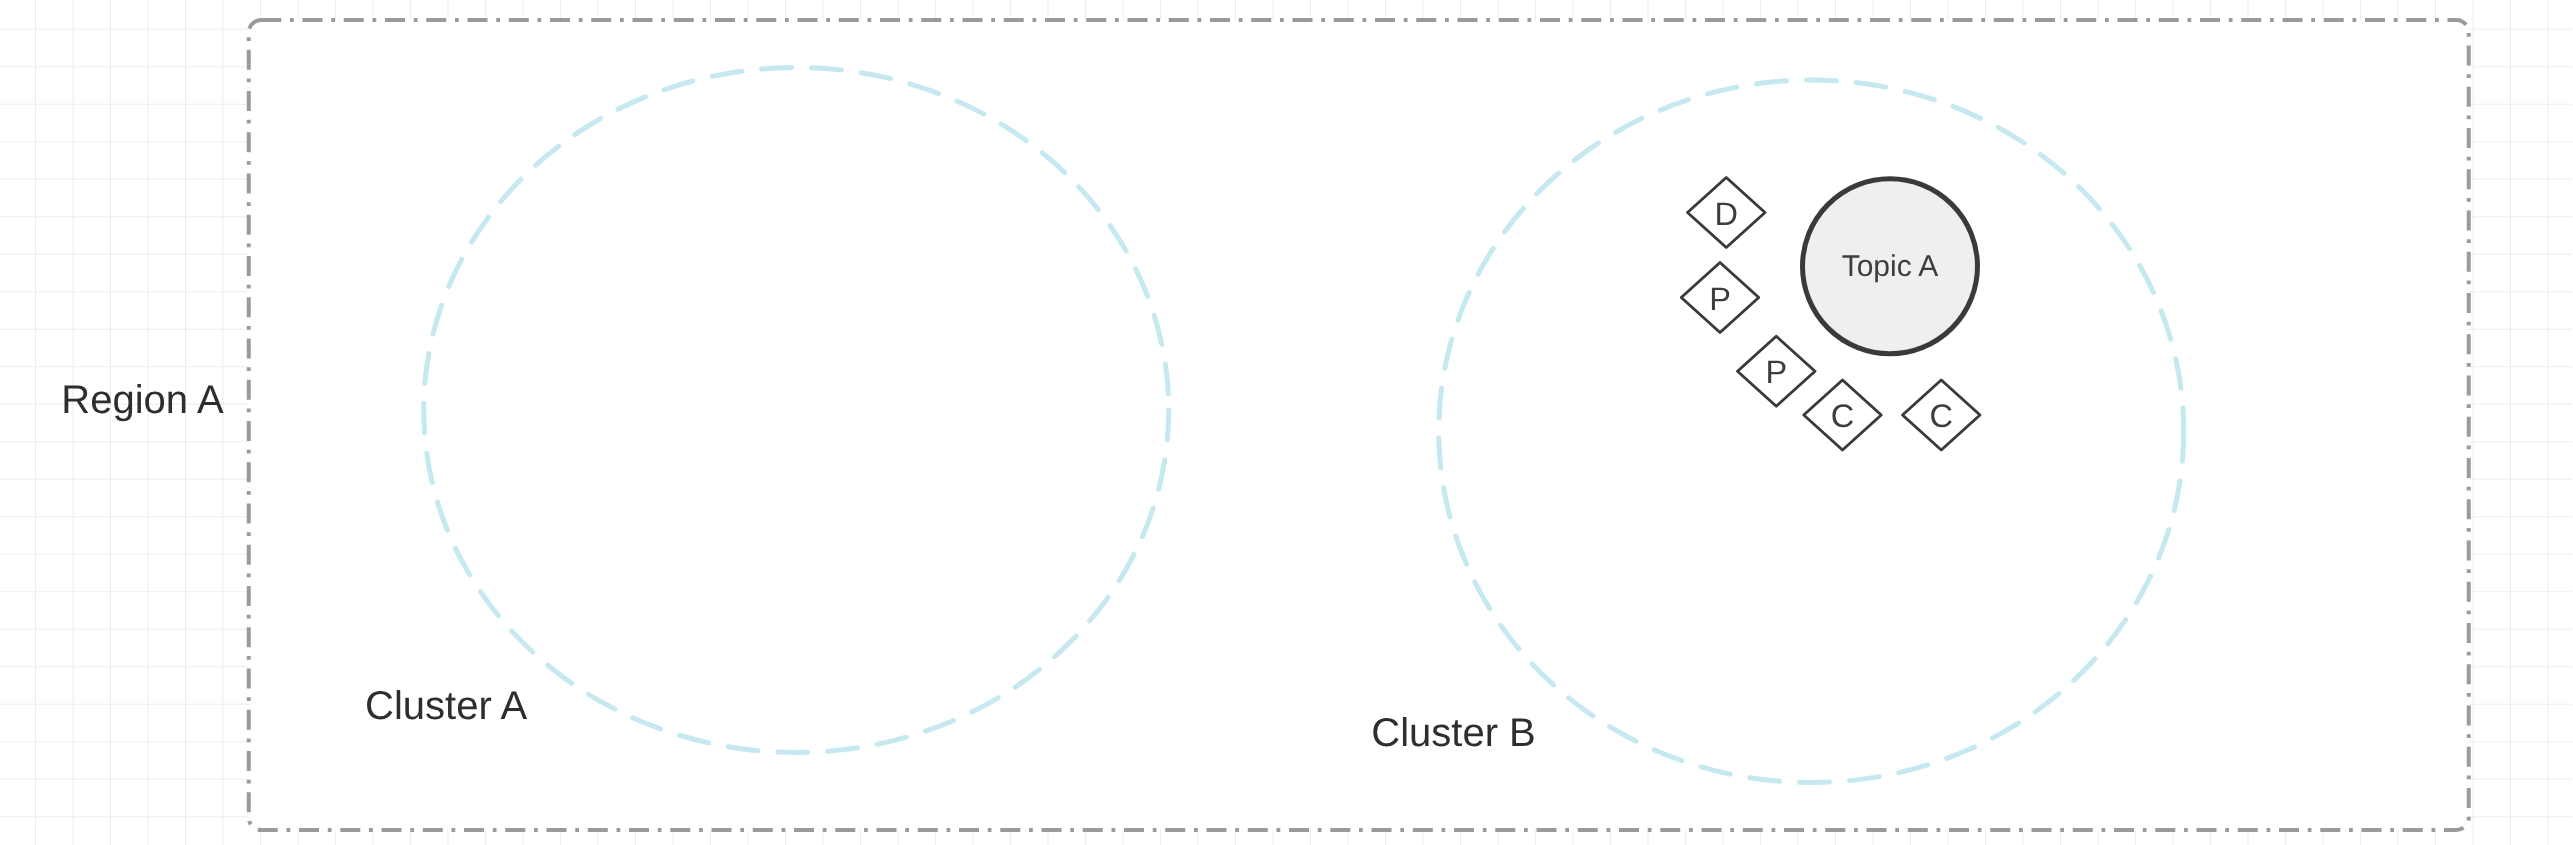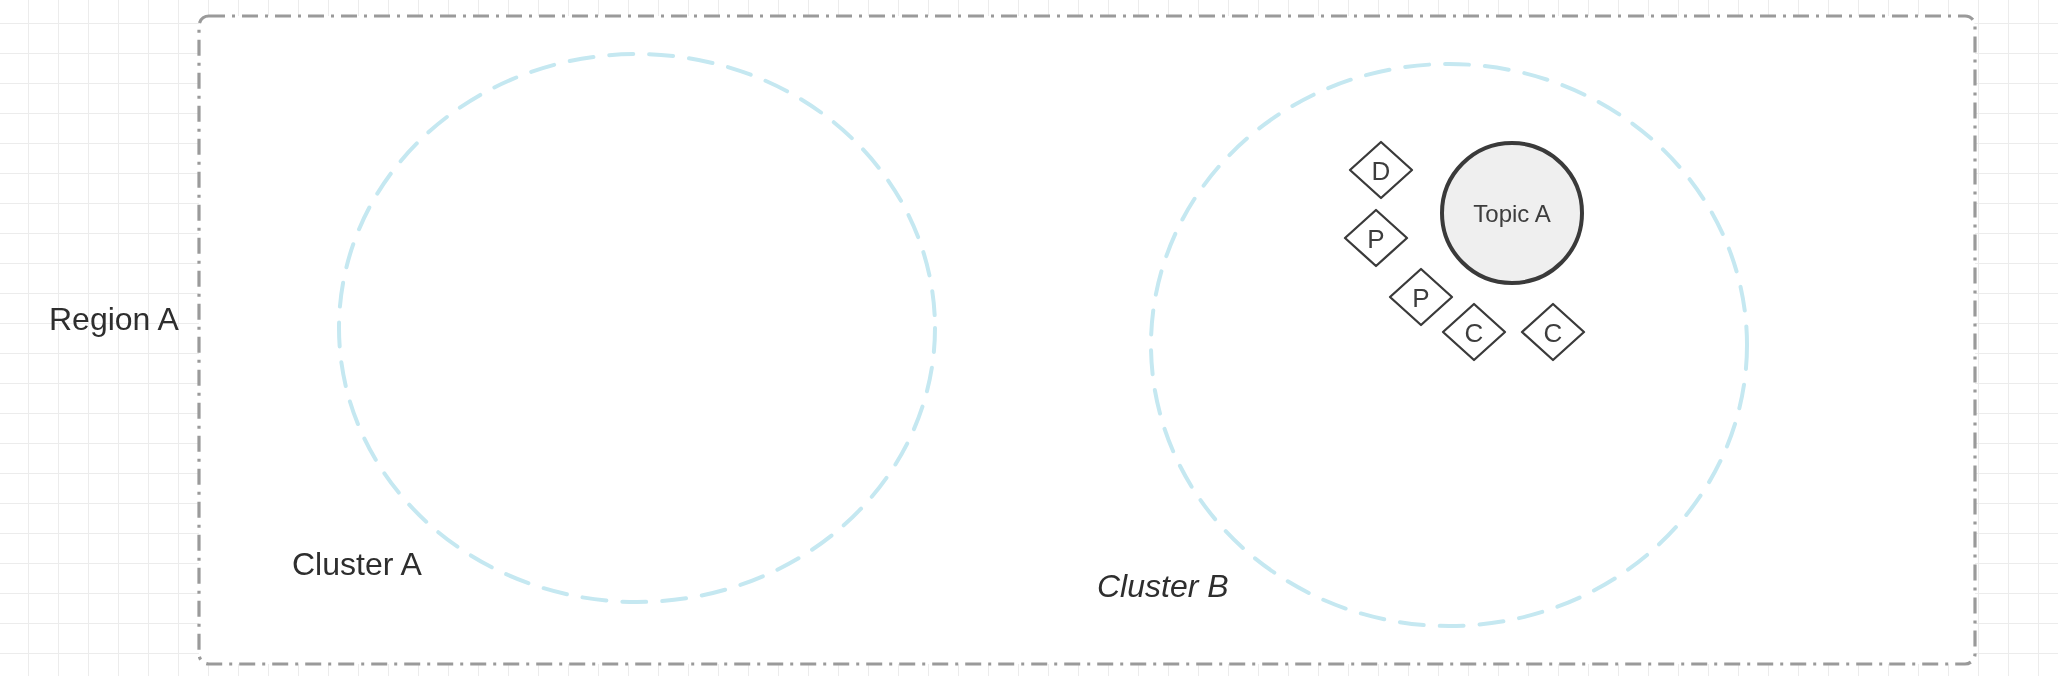--- a/index.html
+++ b/index.html
@@ -76,21 +76,21 @@
 
     <polygon points="1443,332 1474,304 1505,332 1474,360" stroke-width="2.3" stroke-linejoin="round" fill="#ffffff" stroke="#3a3a3a"></polygon>
 
     <polygon points="1522,332 1553,304 1584,332 1553,360" stroke-width="2.3" stroke-linejoin="round" fill="#ffffff" stroke="#3a3a3a"></polygon>
   </svg>
 
   <div class="lbl" style="left:13px; top:302px;margin-left:36px;">Region A</div>
 
   <div class="lbl" style="left:292px; top:547px;">Cluster A</div>
 
-  <div class="lbl" style="left:1097px; top:569px;font-style:italic;">Cluster B</div>
+  <div class="lbl" style="left:1097px; top:569px;">Cluster B</div>
 
   <div class="lbl centered topic-lbl" style="left:1512px; top:214px;">Topic A</div>
 
   <div class="lbl centered diamond-lbl" style="left:1381px; top:171px;">D</div>
 
   <div class="lbl centered diamond-lbl" style="left:1376px; top:239px;">P</div>
 
   <div class="lbl centered diamond-lbl" style="left:1421px; top:298px;">P</div>
 
   <div class="lbl centered diamond-lbl" style="left:1474px; top:333px;">C</div>

